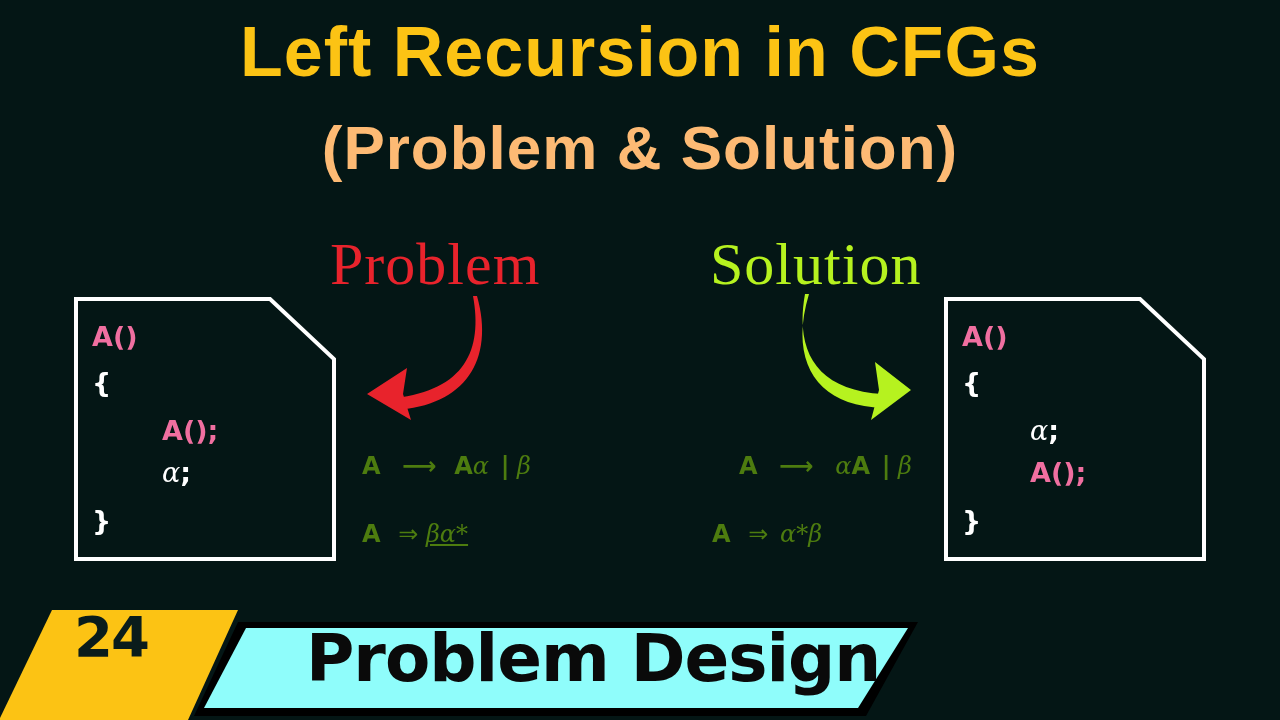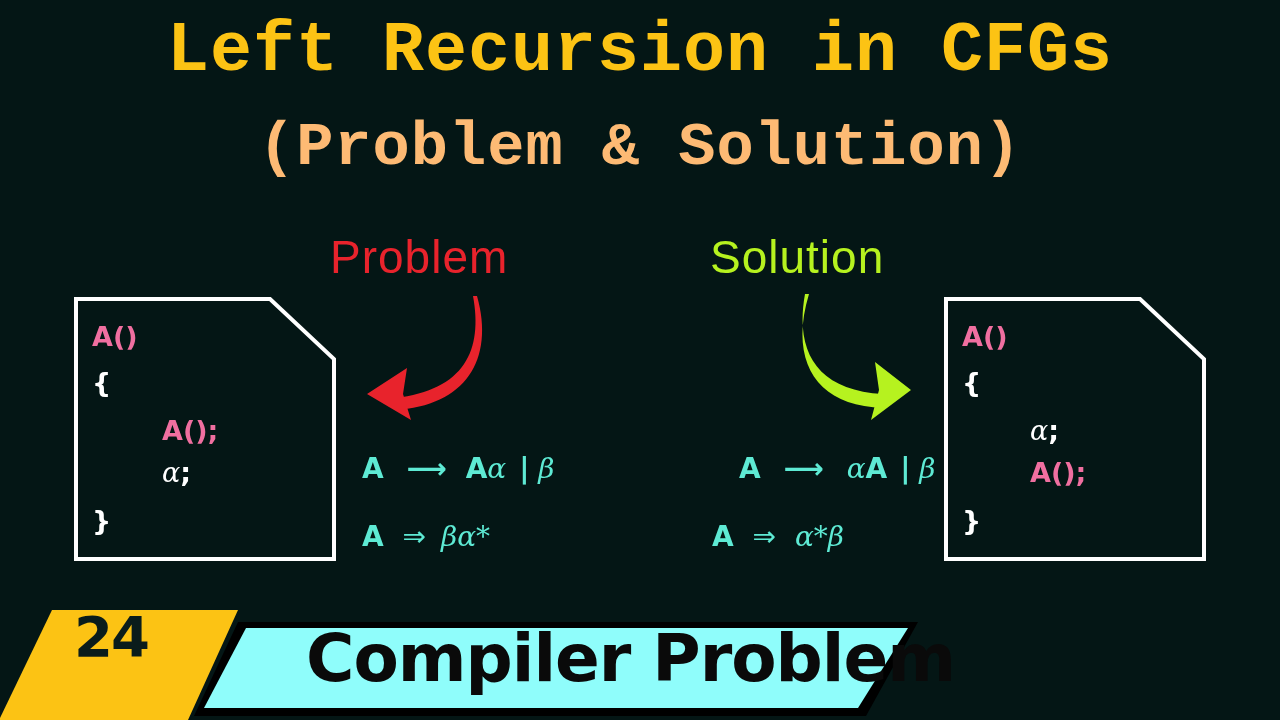--- a/index.html
+++ b/index.html
@@ -4,50 +4,50 @@
   <style>
     html, body { margin: 0; padding: 0; }
     body {
       width: 1280px; height: 720px; overflow: hidden;
       background: #041615;
       position: relative;
       font-family: "DejaVu Sans", sans-serif;
     }
     .title {
       position: absolute; left: 0; width: 1280px; text-align: center;
-      font-family: Liberation Mono, monospace; font-weight: bold;
+      font-family: Liberation Sans, sans-serif; font-weight: bold;
       letter-spacing: 1px;
     }
     .title-1 { top: 12px; font-size: 70px; color: #fcc314; }
     .title-2 { top: 112px; font-size: 62px; color: #fdba74; }
 
     .label {
-      position: absolute; font-family: Liberation Sans, sans-serif;
-      font-size: 46px; font-weight: normal; letter-spacing: 1px;
+      position: absolute; font-family: Liberation Serif, serif;
+      font-size: 60px; font-weight: normal; letter-spacing: 1px;
     }
     .label-problem { left: 330px; top: 230px; color: #e8232c; }
     .label-solution { left: 710px; top: 230px; color: #b6f21f; }
 
     .code-box {
       position: absolute; width: 262px; height: 264px;
     }
     .code-box svg.frame { position: absolute; left: 0; top: 0; }
     .code-line {
       position: absolute; font-family: "DejaVu Sans", sans-serif;
       font-weight: bold; font-size: 27px; color: #ffffff;
     }
     .pink { color: #f06fa0; }
     .greek { font-family: "DejaVu Serif", serif; font-style: italic; font-weight: normal; }
 
     .box-left { left: 74px; top: 297px; }
     .box-right { left: 944px; top: 297px; }
 
     .math {
       position: absolute; font-family: "DejaVu Sans", sans-serif;
-      font-size: 28px; color: #5eead4; white-space: nowrap;
+      font-size: 24px; color: #4d7c0f; white-space: nowrap;
     }
     .math .b { font-weight: bold; }
     .math .g { font-family: "DejaVu Serif", serif; font-style: italic; }
 
     .arrow { position: absolute; }
     .badge-num-text {
       position: absolute; left: 74px; top: 604px; font-family: "DejaVu Sans", sans-serif;
       font-weight: bold; font-size: 56px; color: #0a1c1b; letter-spacing: -2px;
     }
     .series-text {
@@ -108,36 +108,36 @@
 <div class="math" style="left:362px; top:452px;">
   <span class="b">A</span>
   <span class="b" style="margin-left:14px;">⟶</span>
   <span class="b" style="margin-left:10px;">A</span><span class="g">α</span>
   <span class="b" style="margin-left:4px;">|</span>
   <span class="g">β</span>
 </div>
 <div class="math" style="left:362px; top:520px;">
   <span class="b">A</span>
   <span style="margin-left:10px;">⇒</span>
-  <span class="g" style="margin-left:6px;">βα*</span>
+  <span class="g" style="text-decoration:underline;">βα*</span>
 </div>
 
 <div class="math" style="left:739px; top:452px;">
   <span class="b">A</span>
   <span class="b" style="margin-left:14px;">⟶</span>
   <span class="g" style="margin-left:14px;">α</span><span class="b">A</span>
   <span class="b" style="margin-left:4px;">|</span>
   <span class="g">β</span>
 </div>
 <div class="math" style="left:712px; top:520px;">
   <span class="b">A</span>
   <span style="margin-left:10px;">⇒</span>
-  <span class="g" style="margin-left:10px;">α*β</span>
+  <span class="g" style="margin-left:4px;">α*β</span>
 </div>
 
 <svg style="position:absolute; left:0; top:600px;" width="940" height="120" viewBox="0 0 940 120">
   <polygon points="52,10 238,10 188,120 0,120 0,118" fill="#fcc314"></polygon>
   <polygon points="238,24 312,24" fill="none"></polygon>
   <polygon points="238,22 918,22 866,116 194,116" fill="#000000"></polygon>
   <polygon points="246,28 908,28 858,108 204,108" fill="#8ffdfb"></polygon>
 </svg>
 <div class="badge-num-text">24</div>
-<div class="series-text">Compiler Problem</div>
+<div class="series-text">Problem Design</div>
 
 </body></html>

